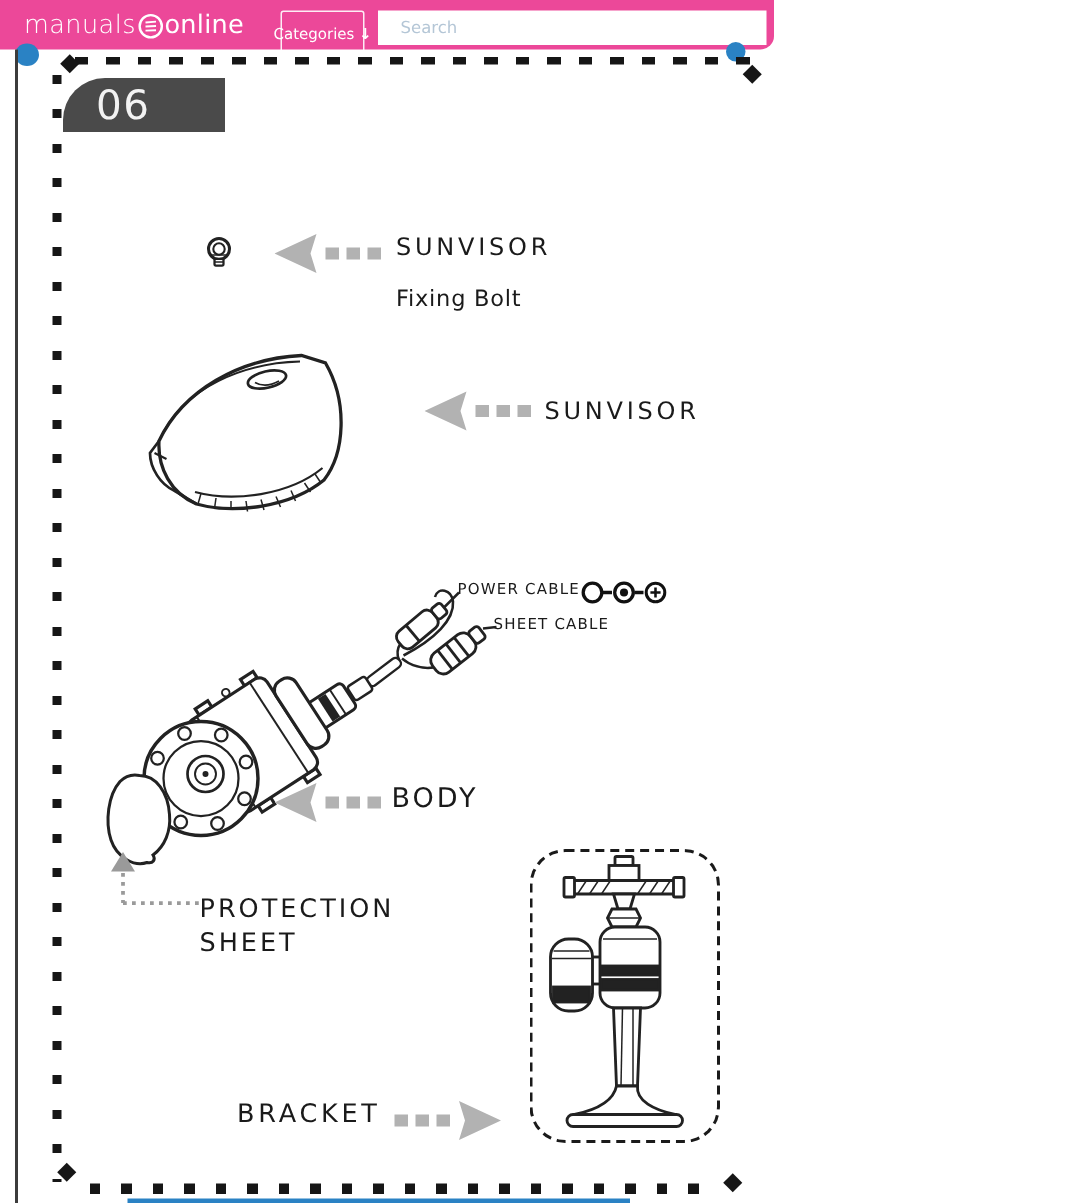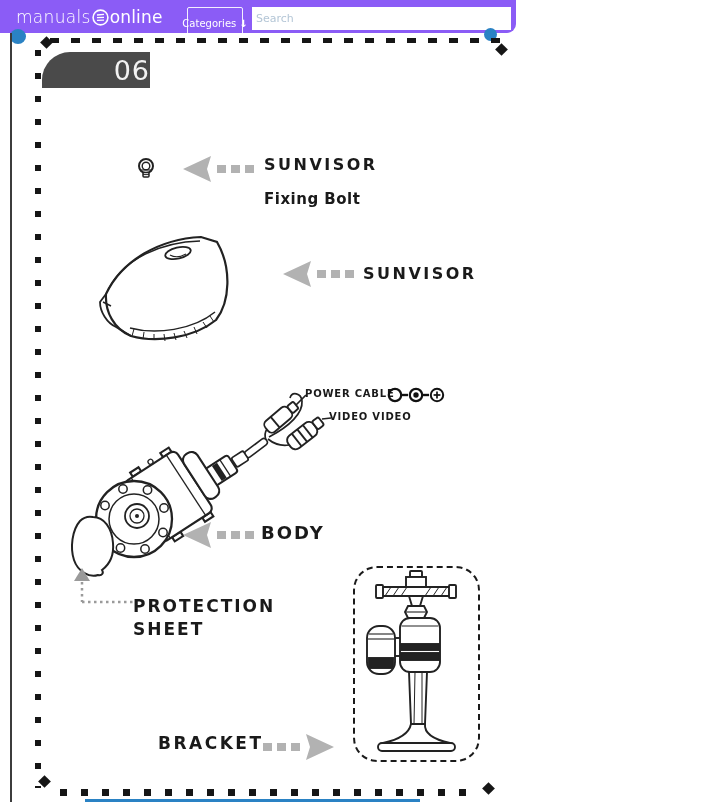--- a/index.html
+++ b/index.html
@@ -4,36 +4,36 @@
 <style>
   * { margin:0; padding:0; box-sizing:border-box; }
   html,body { background:#fff; }
   .screen{
     position:relative; width:728px; height:802px; background:#ffffff;
     overflow:hidden; font-family:"DejaVu Sans", sans-serif;
   }
   
   .site-header{
     position:absolute; left:0; top:0; width:516px; height:33px;
-    background:#8b5cf6; border-bottom-right-radius:9px;
+    background:#ec4899; border-bottom-right-radius:9px;
   }
   .logo{ position:absolute; left:16px; top:5px; height:24px; display:flex; align-items:center; color:#fff; cursor:pointer; }
   .logo-light{ font-size:17px; font-weight:300; letter-spacing:.3px; }
   .logo-icon{ width:17px; height:17px; margin:0 1px; display:inline-block; }
   .logo-bold{ font-size:17px; font-weight:normal; letter-spacing:.2px; }
   .categories-btn{
     position:absolute; left:187px; top:7px; width:56px; height:32px;
     background:transparent; border:1px solid rgba(255,255,255,.9); border-radius:2px;
     color:#fff; font-size:10px; font-family:"DejaVu Sans", sans-serif;
     display:flex; align-items:center; justify-content:center; gap:3px; cursor:pointer;
   }
   .categories-arrow{ font-size:10px; font-weight:bold; }
   .search-input{
     position:absolute; left:252px; top:7px; width:259px; height:23px;
-    border:none; background:#fff; font-size:11px; padding:0 4px;
+    border:none; background:#fff; font-size:11px; padding:0 15px;
     font-family:"DejaVu Sans", sans-serif; color:#345;
   }
   .search-input::placeholder{ color:#b4c6d6; }
   .handle{ position:absolute; background:#2a82c4; border-radius:50%; cursor:grab; }
   .handle.left{ left:10px; top:29px; width:16px; height:15px; }
   .handle.right{ left:484px; top:28px; width:13px; height:13px; }
   .page-edge{ position:absolute; left:10px; top:33px; width:2px; height:769px; background:#3c3c3c; }
   .bottom-bar{ position:absolute; left:85px; top:799px; width:335px; height:3px; background:#2a82c4; }
 
   
@@ -45,31 +45,31 @@
     background:repeating-linear-gradient(90deg,#161616 0 7px,transparent 7px 21px); }
   .diamond{ position:absolute; width:9px; height:9px; background:#161616; transform:rotate(45deg); }
   .d-tl{ left:42px; top:38px; } .d-tr{ left:497px; top:45px; }
   .d-bl{ left:40px; top:777px; } .d-br{ left:484px; top:784px; }
 
   
   .num-box{
     position:absolute; left:42px; top:52px; width:108px; height:36px;
     background:#4a4a4a; border-top-left-radius:28px;
     color:#f2f2f2; font-size:27px; letter-spacing:1px;
-    display:flex; align-items:center; justify-content:flex-end; padding-left:22px;
+    display:flex; align-items:center; justify-content:flex-start; padding-left:22px;
   }
   .title-box{
     position:absolute; left:172px; top:55px; width:334px; height:31px;
     background:#4a4a4a; border-radius:3px 18px 3px 3px;
     color:#ffffff; font-size:24px; font-weight:bold; letter-spacing:4px;
     display:flex; align-items:center; justify-content:center;
   }
 
   
-  .lbl{ position:absolute; color:#1a1a1a; font-weight:bold; }
+  .lbl{ position:absolute; color:#1a1a1a; font-weight:normal; }
   .lbl-sunvisor-bolt{ left:264px; top:155px; }
   .lbl-sunvisor-bolt .l1{ font-size:16px; letter-spacing:2.5px; }
   .lbl-sunvisor-bolt .l2{ font-size:15px; letter-spacing:.5px; margin-top:16px; }
   .lbl-sunvisor{ left:363px; top:264px; font-size:16px; letter-spacing:2.5px; }
   .lbl-power{ left:305px; top:388px; font-size:10px; letter-spacing:.8px; }
   .lbl-video{ left:329px; top:411px; font-size:10px; letter-spacing:.8px; }
   .lbl-body{ left:261px; top:522px; font-size:18px; letter-spacing:2px; }
   .lbl-protection{ left:133px; top:595px; font-size:17px; letter-spacing:2px; line-height:23px; }
   .lbl-bracket{ left:158px; top:733px; font-size:17px; letter-spacing:2.5px; }
 
@@ -175,21 +175,21 @@
   <svg class="abs" style="left:387px; top:386px;" width="64" height="18" viewBox="0 0 64 18">
     <circle cx="8" cy="9" r="6.2" fill="none" stroke="#111" stroke-width="2.2"></circle>
     <line x1="15" y1="9" x2="21" y2="9" stroke="#111" stroke-width="2.4"></line>
     <circle cx="29" cy="9" r="6.2" fill="none" stroke="#111" stroke-width="2.2"></circle>
     <circle cx="29" cy="9" r="2.7" fill="#111"></circle>
     <line x1="36" y1="9" x2="42" y2="9" stroke="#111" stroke-width="2.4"></line>
     <circle cx="50" cy="9" r="6.2" fill="none" stroke="#111" stroke-width="2"></circle>
     <line x1="50" y1="5.6" x2="50" y2="12.4" stroke="#111" stroke-width="1.7"></line>
     <line x1="46.6" y1="9" x2="53.4" y2="9" stroke="#111" stroke-width="1.7"></line>
   </svg>
-  <div class="lbl lbl-video">VIDEO VIDEO</div>
+  <div class="lbl lbl-video">SHEET CABLE</div>
 
   <svg class="abs" style="left:60px; top:388px;" width="330" height="200" viewBox="0 0 330 200">
     <g fill="none" stroke="#222" stroke-width="1.7">
       <path d="M209,49 C230,38 243,25 242,13 C241,5 232,3 230,10"></path>
       <path d="M206,52 C204,47 205,44 207,41"></path>
       <path d="M208,51 C214,56 222,58 229,57"></path>
       <path d="M236,17 L246,7"></path>
       <path d="M262,31 L271,30"></path>
     </g>
 

